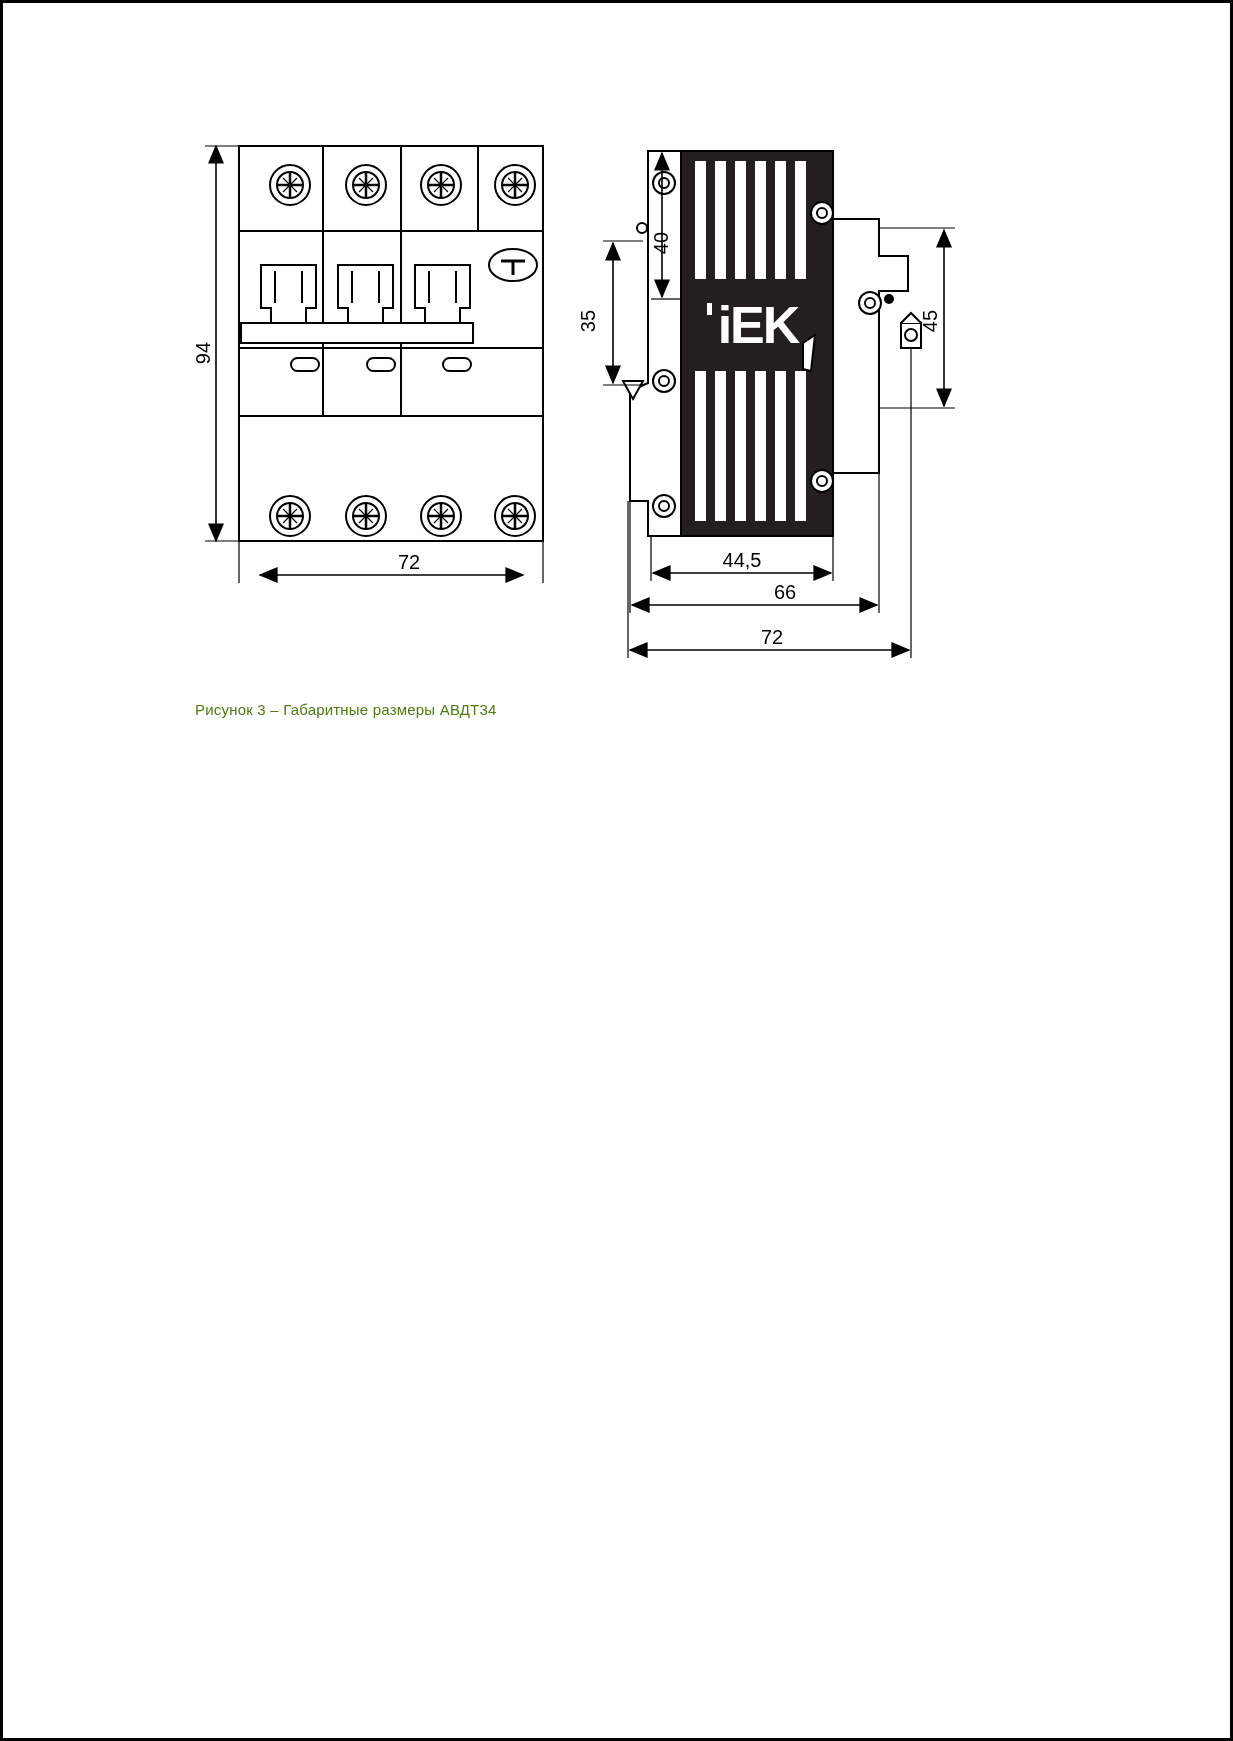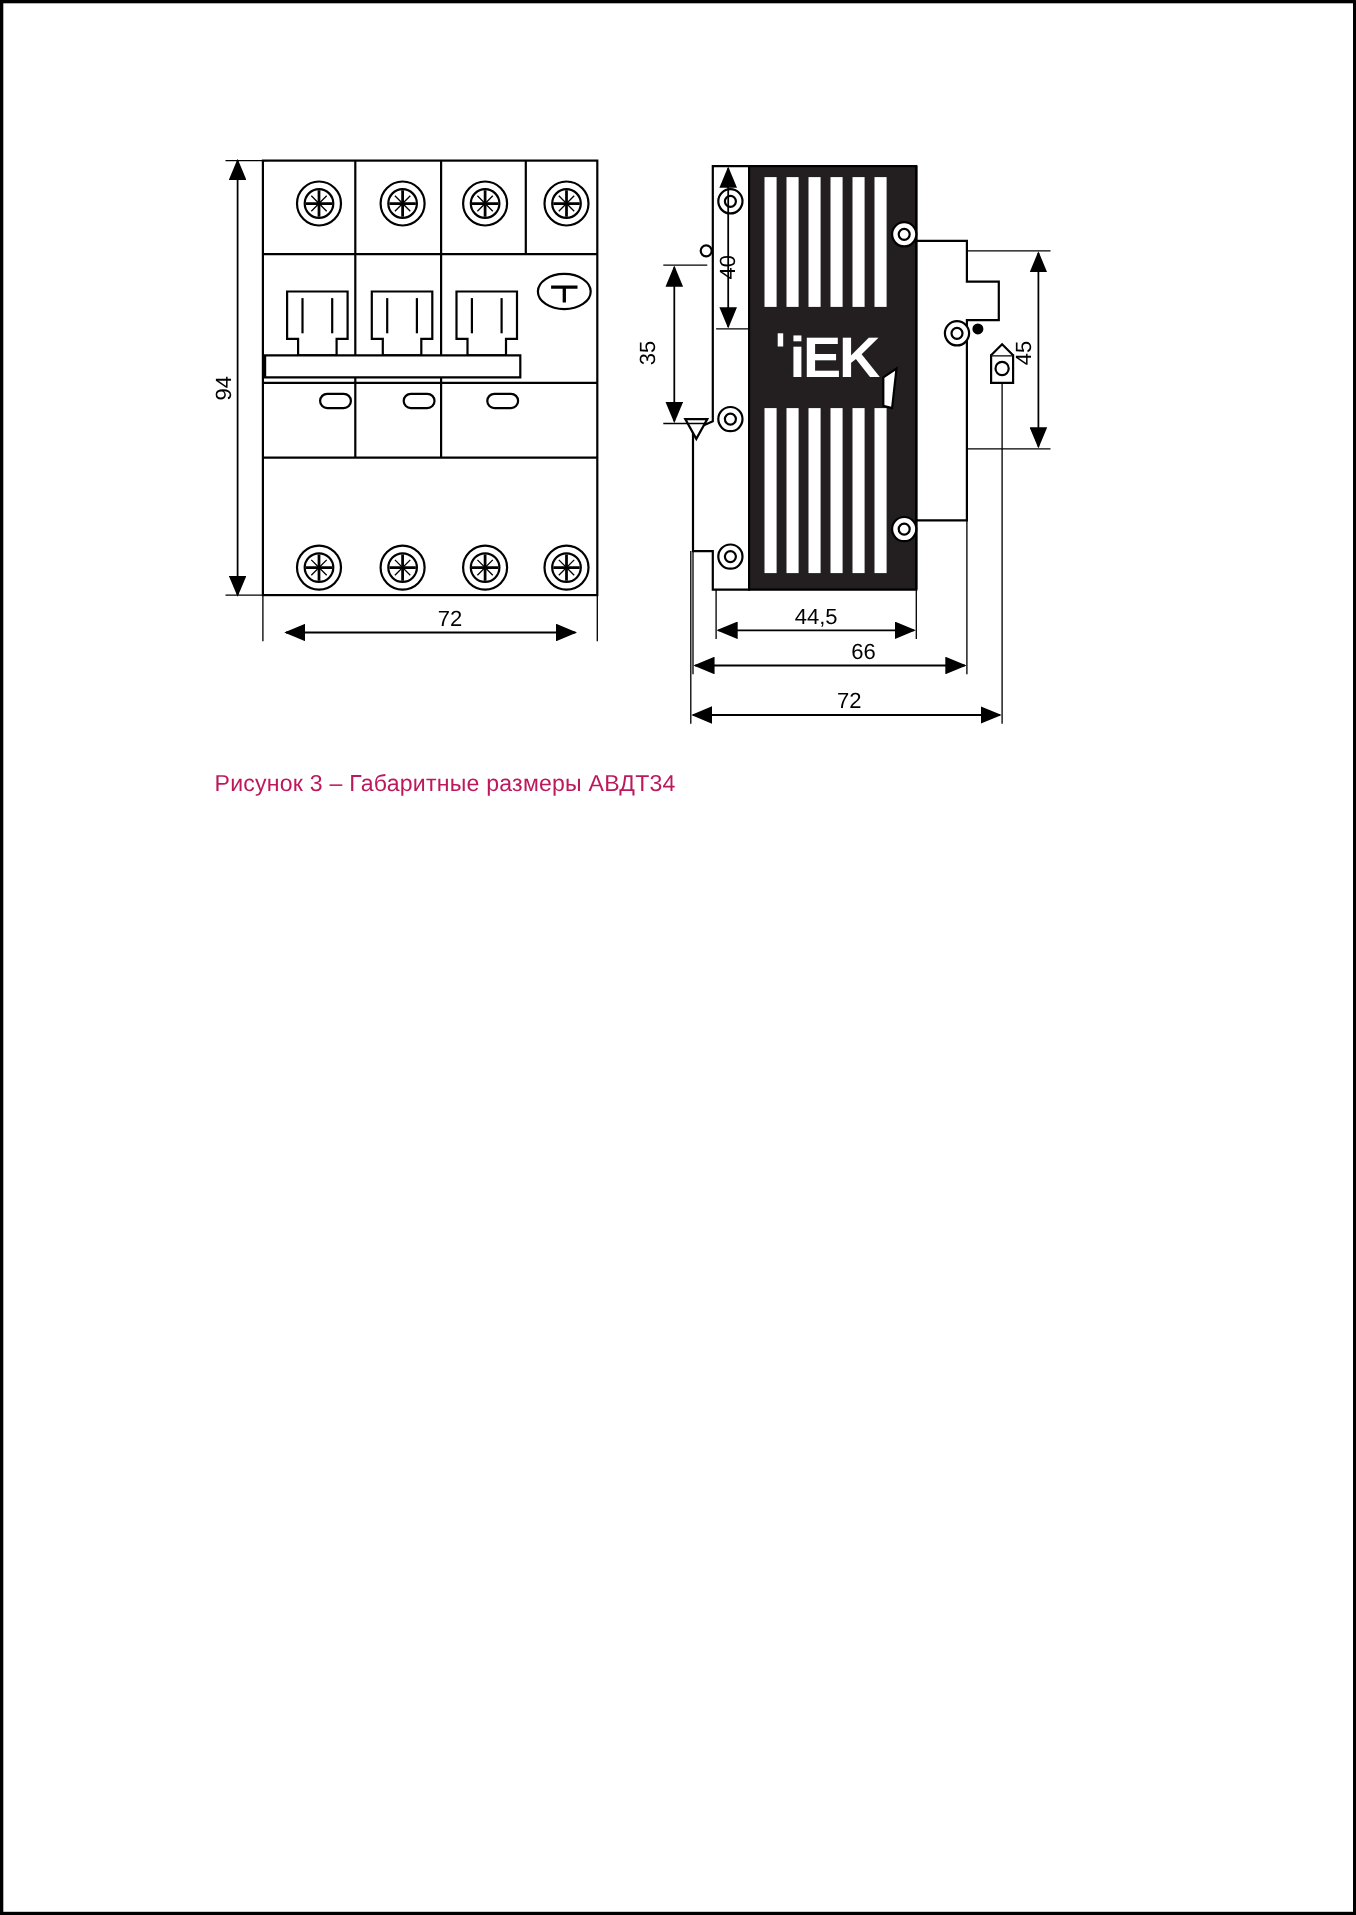--- a/index.html
+++ b/index.html
@@ -23,22 +23,22 @@
     position: absolute;
     left: 0;
     top: 0;
     width: 1233px;
     height: 1741px;
   }
   .caption {
     position: absolute;
     left: 192px;
     top: 698px;
-    font-size: 21px;
-    color: #be185d;
+    font-size: 15px;
+    color: #4d7c0f;
     white-space: nowrap;
     letter-spacing: 0.2px;
   }
   .dim-text {
     font-size: 20px;
     fill: #000000;
     font-family: "Liberation Sans", sans-serif;
   }
 </style>
 </head>

